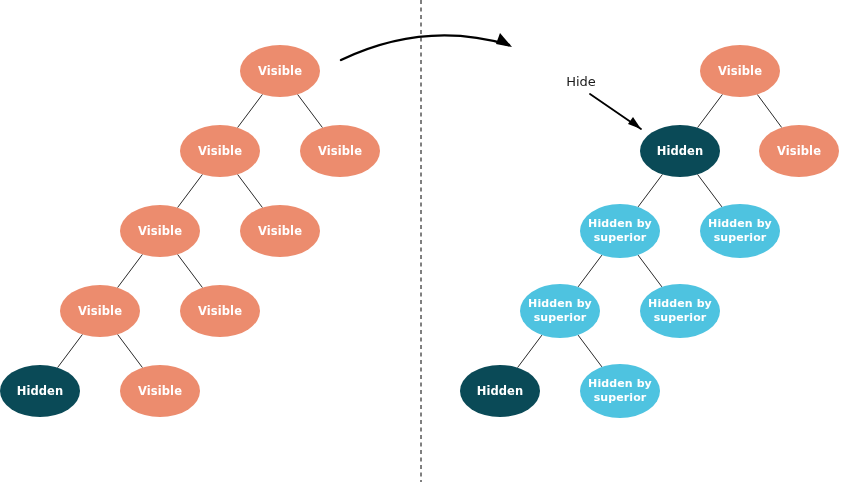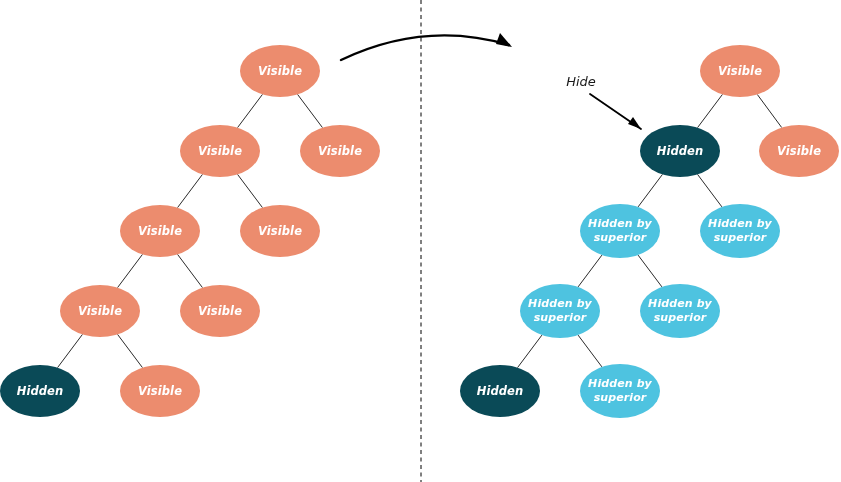--- a/index.html
+++ b/index.html
@@ -11,21 +11,20 @@
     width: 841px;
     height: 482px;
     overflow: hidden;
     font-family: "DejaVu Sans", "Liberation Sans", sans-serif;
   }
   #canvas {
     position: relative;
     width: 841px;
     height: 454px;
     background: #ffffff;
-    font-style: italic;
   }
   svg#diagram {
     position: absolute;
     top: 0;
     left: 0;
     width: 841px;
     height: 482px;
     display: block;
   }
   .node-label {

